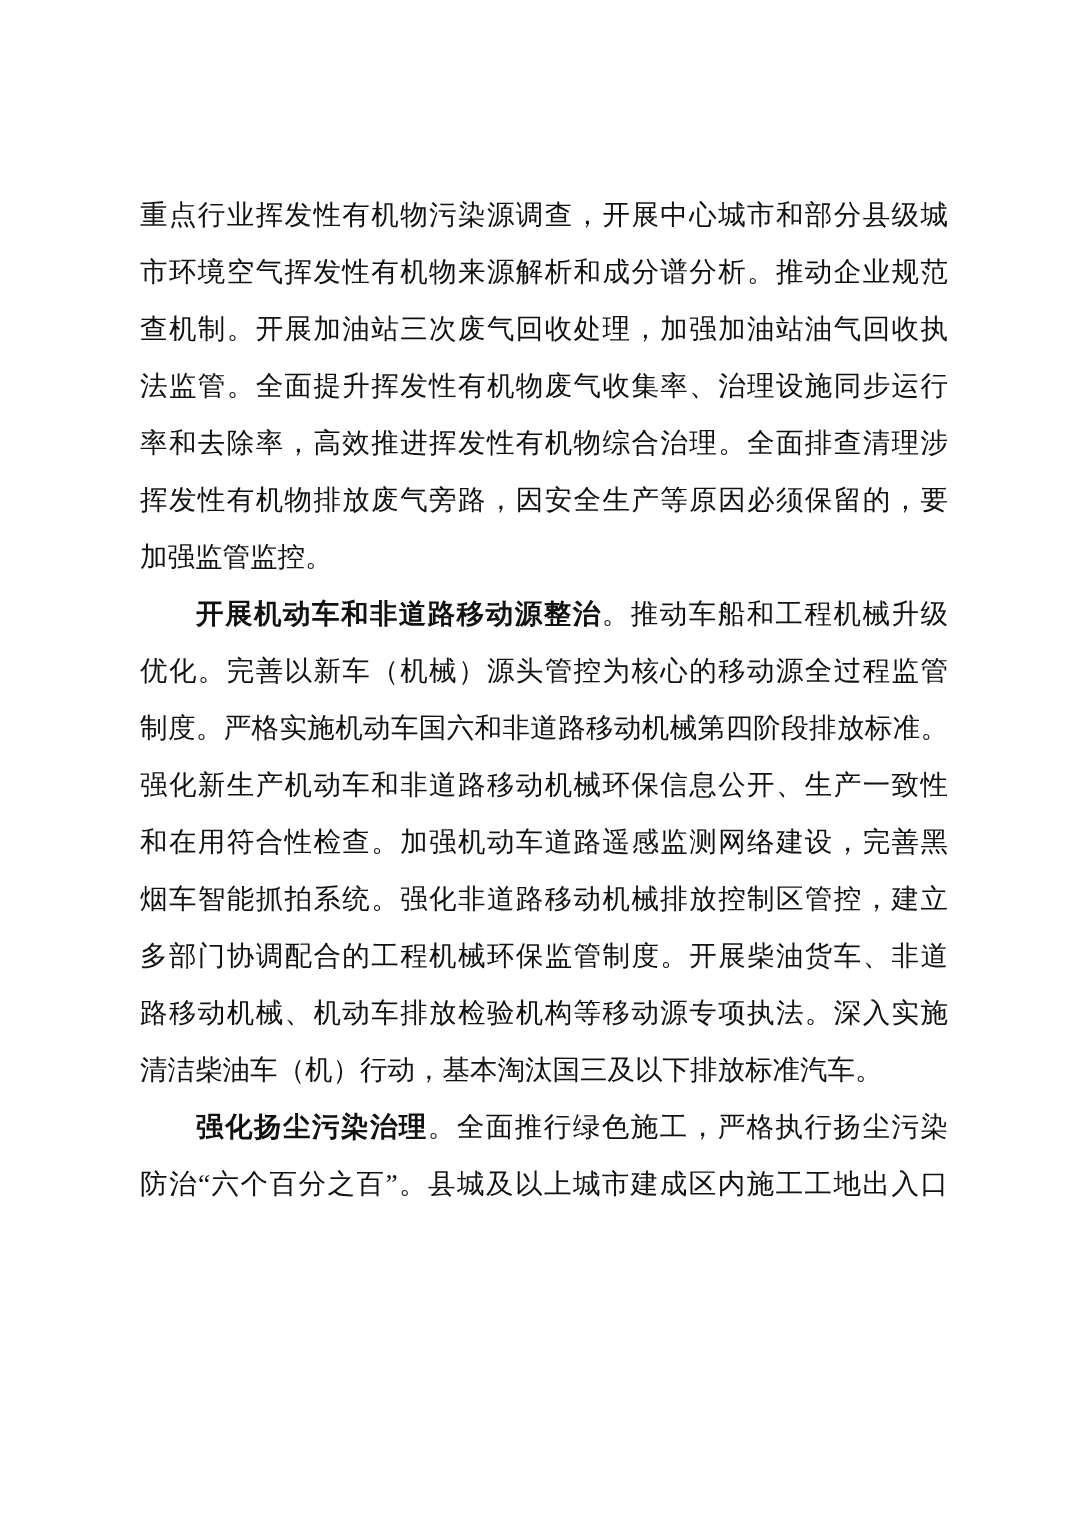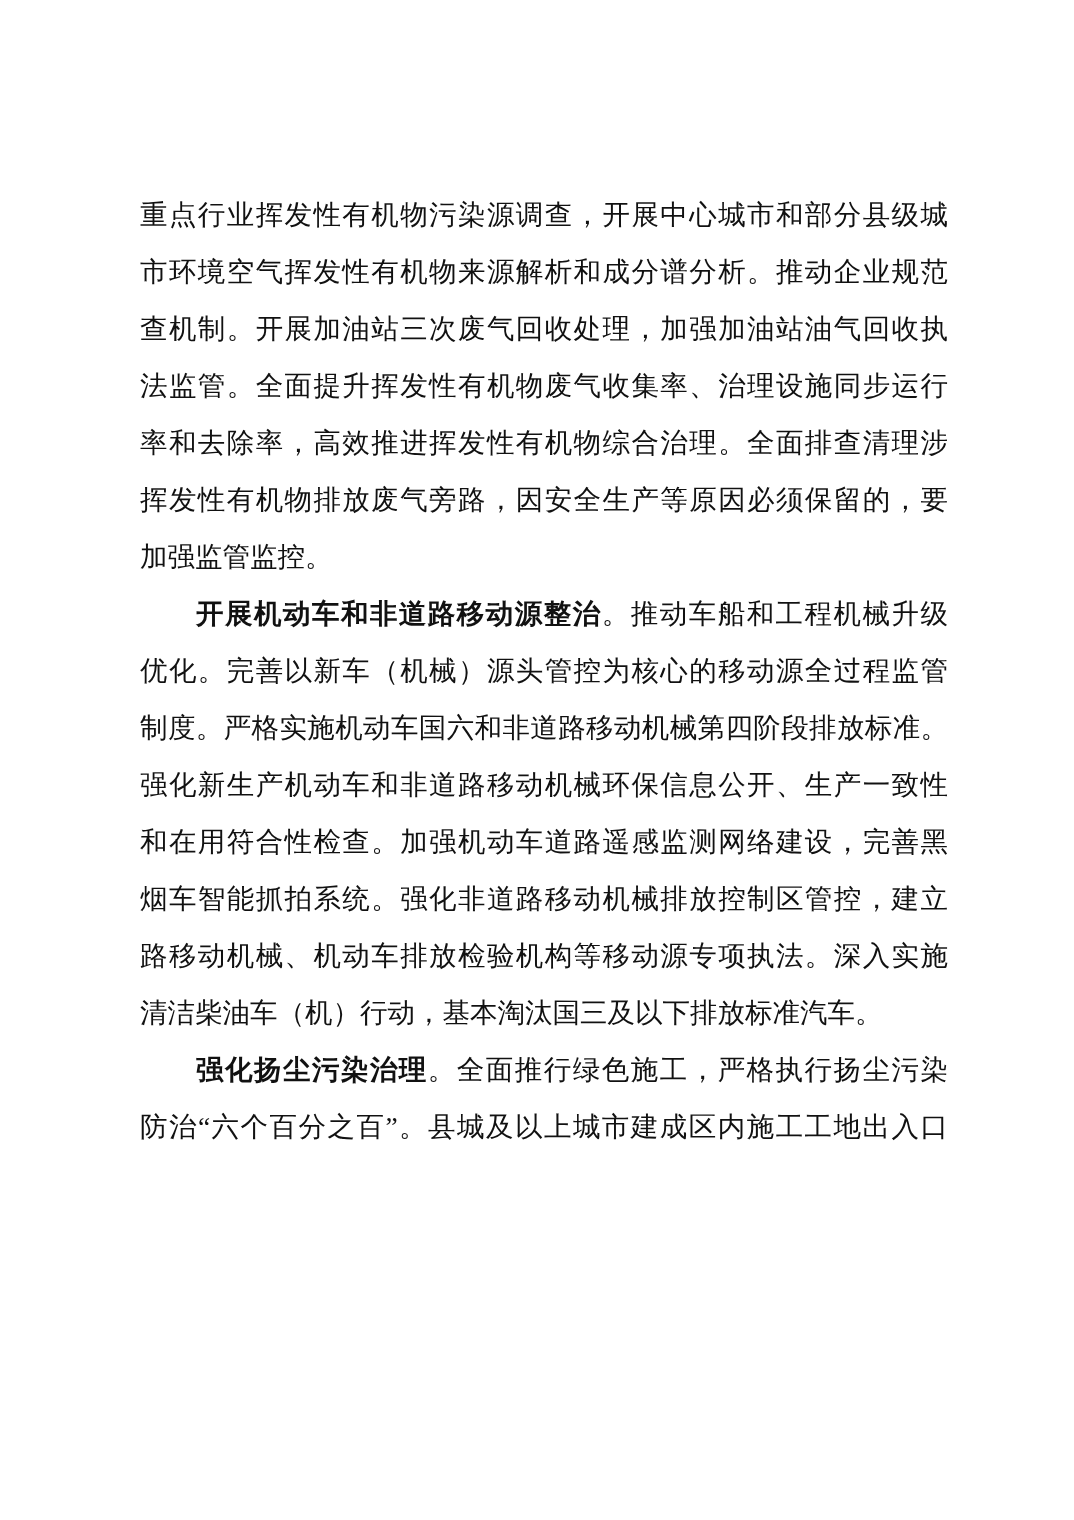--- a/index.html
+++ b/index.html
@@ -63,20 +63,21 @@
 
     <div>
       <div class="line indent">
         <span class="lead">开展机动车和非道路移动源整治</span><span>。推动车船和工程机械升级</span>
       </div>
       <div class="line">优化。完善以新车（机械）源头管控为核心的移动源全过程监管</div>
       <div class="line">制度。严格实施机动车国六和非道路移动机械第四阶段排放标准。</div>
       <div class="line">强化新生产机动车和非道路移动机械环保信息公开、生产一致性</div>
       <div class="line">和在用符合性检查。加强机动车道路遥感监测网络建设，完善黑</div>
       <div class="line">烟车智能抓拍系统。强化非道路移动机械排放控制区管控，建立</div>
+      <div class="line">多部门协调配合的工程机械环保监管制度。开展柴油货车、非道</div>
       <div class="line">路移动机械、机动车排放检验机构等移动源专项执法。深入实施</div>
       <div class="line pl">清洁柴油车（机）行动，基本淘汰国三及以下排放标准汽车。</div>
     </div>
 
     <div>
       <div class="line indent">
         <span class="lead">强化扬尘污染治理</span><span>。全面推行绿色施工，严格执行扬尘污染</span>
       </div>
       <div class="line">防治“六个百分之百”。县城及以上城市建成区内施工工地出入口</div>
     </div>

